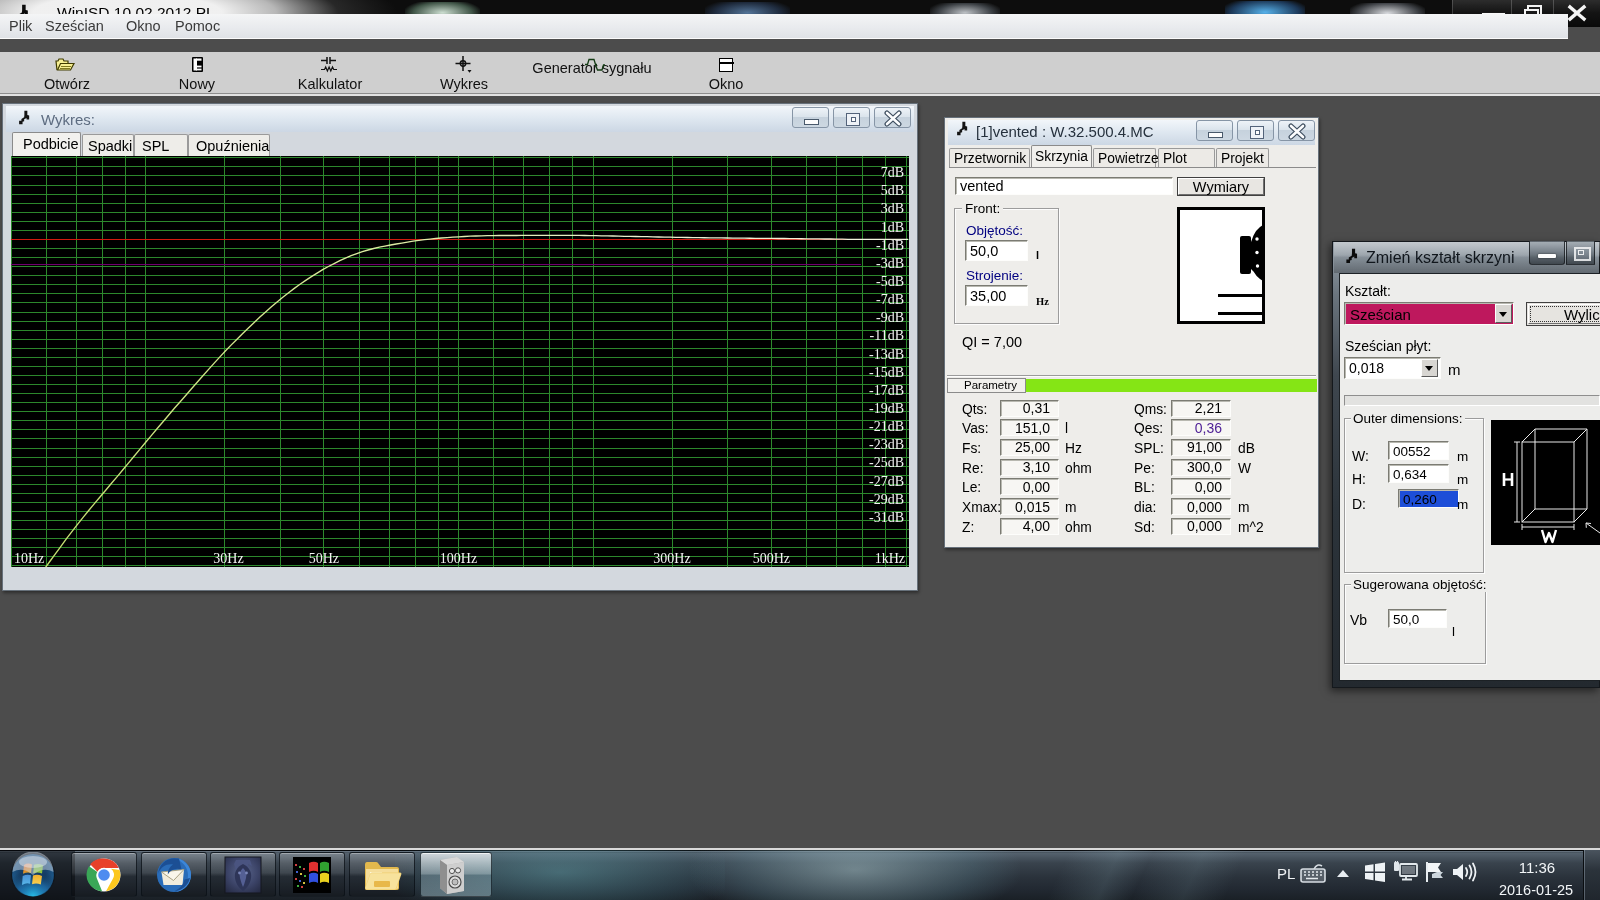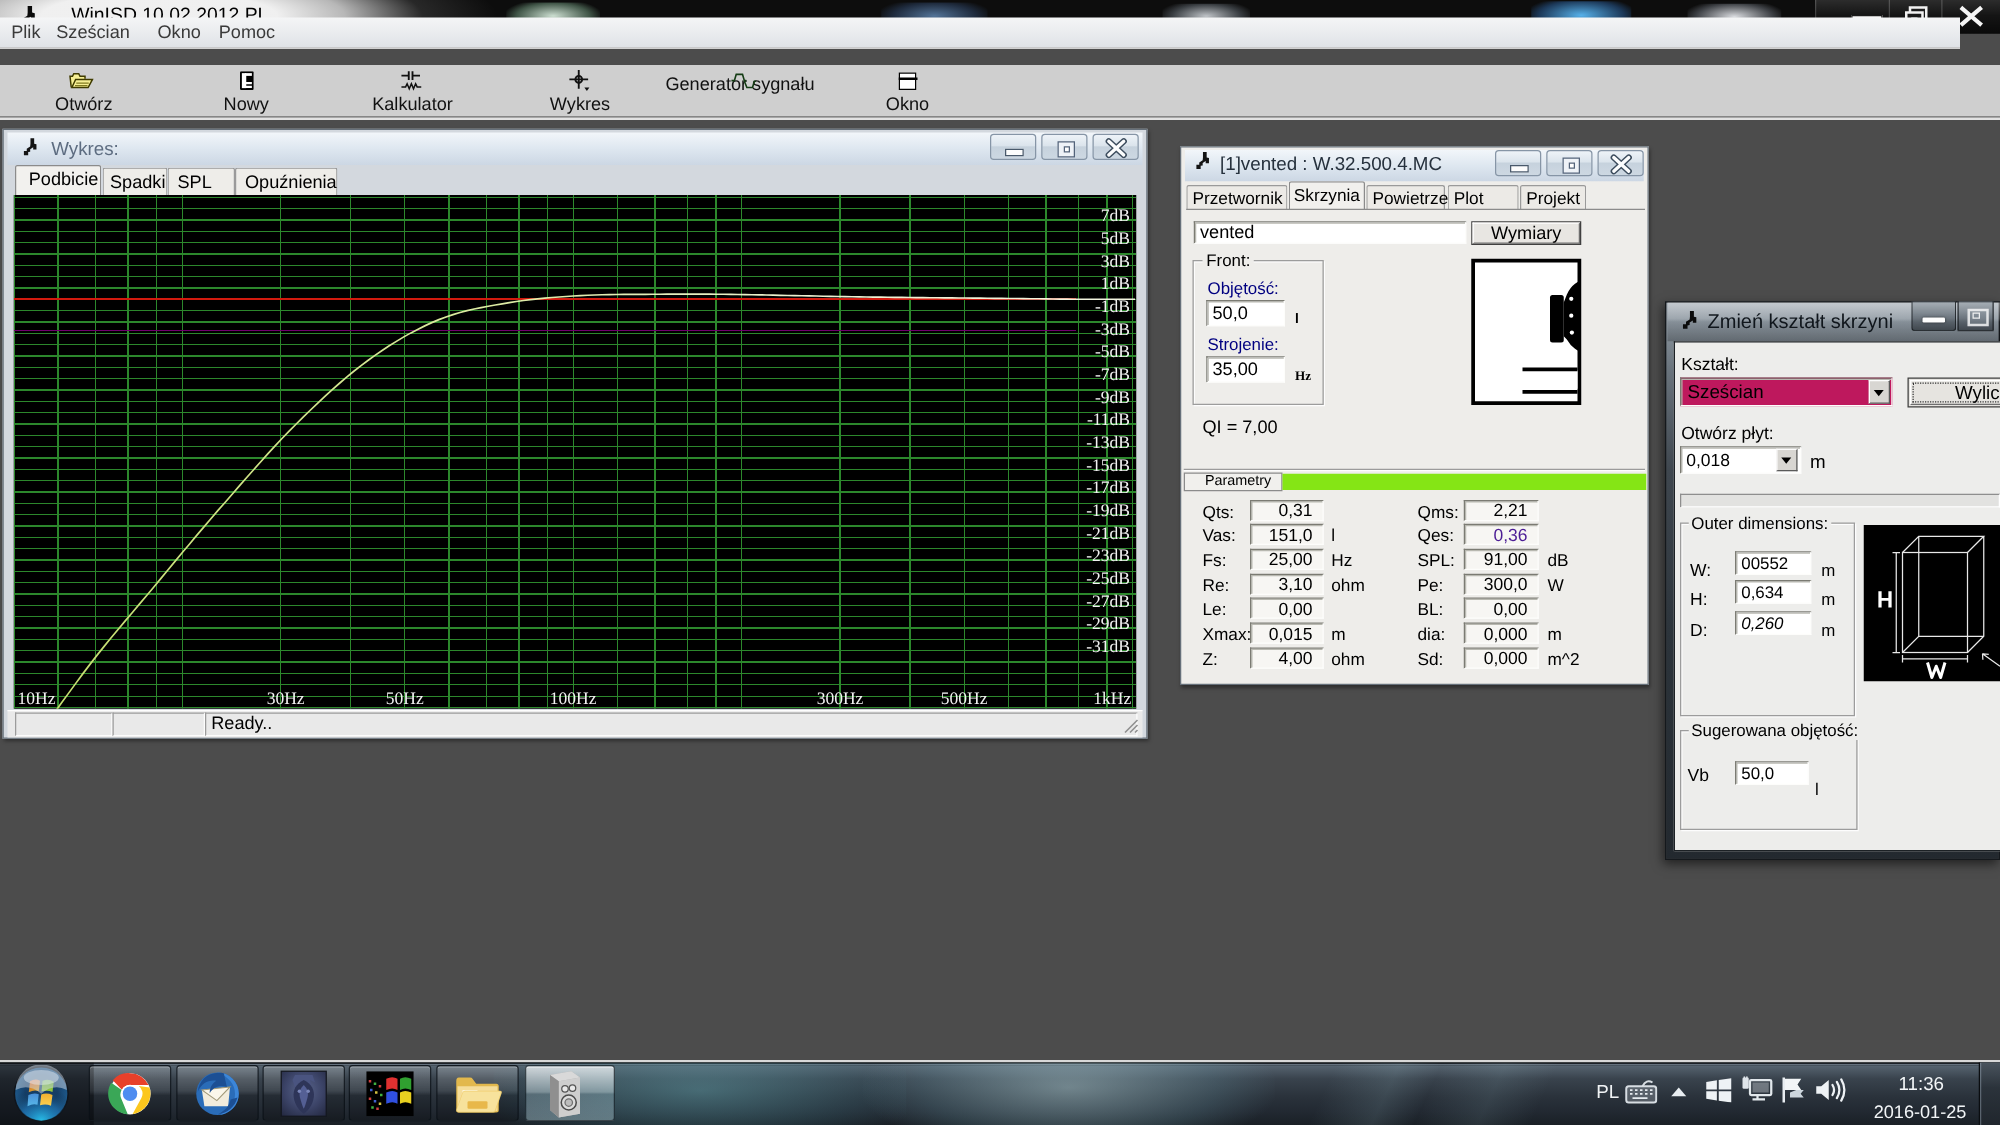--- a/index.html
+++ b/index.html
@@ -211,29 +211,20 @@
         <text x="893" y="365.8" text-anchor="end">-31dB</text>
         <text x="3.0" y="407" text-anchor="start">10Hz</text>
         <text x="217.5" y="407" text-anchor="middle">30Hz</text>
         <text x="312.8" y="407" text-anchor="middle">50Hz</text>
         <text x="447.5" y="407" text-anchor="middle">100Hz</text>
         <text x="661.0" y="407" text-anchor="middle">300Hz</text>
         <text x="760.3" y="407" text-anchor="middle">500Hz</text>
         <text x="894.0" y="407" text-anchor="end">1kHz</text>
       </g>
 </svg>
-<div class="abs" style="left:3px;top:464px;width:908px;height:21px;background:#e9e9e9;border-top:1px solid #fdfdfd">
-<div class="abs" style="left:6px;top:1px;width:76px;height:17px;border:1px solid;border-color:#9b9b9b #fdfdfd #fdfdfd #9b9b9b;background:#e9e9e9"></div>
-<div class="abs" style="left:84px;top:1px;width:72px;height:17px;border:1px solid;border-color:#9b9b9b #fdfdfd #fdfdfd #9b9b9b;background:#e9e9e9"></div>
-<div class="abs" style="left:158px;top:1px;width:744px;height:17px;border:1px solid;border-color:#9b9b9b #fdfdfd #fdfdfd #9b9b9b;background:#e9e9e9"></div>
-<div class="abs" style="left:163px;top:2px;font-size:14.5px;color:#000">Ready..</div>
-<svg class="abs" style="left:893px;top:6px" width="12" height="12" viewBox="0 0 12 12">
-        <path d="M11 1 L1 11 M11 5 L5 11 M11 9 L9 11" stroke="#909090" stroke-width="1.3"></path>
-      </svg>
-</div>
 </div>
 <div class="abs" style="left:944px;top:117px;width:375px;height:431px;background:#eeedea;border:1px solid #66707a;box-sizing:border-box;box-shadow:1px 2px 3px rgba(0,0,0,0.4)">
 <div class="abs" style="left:3px;top:2px;width:367px;height:25px;background:linear-gradient(180deg,#f2f6fa,#dee7f0 50%,#ccd7e4)"></div>
 <svg style="position:absolute;left:8px;top:3px" width="16" height="16" viewBox="0 0 14 14">
       <path d="M8.2 0.6 L10.8 0.6 L10.8 4.4 L12.4 4.8 L12.4 8.4 L10.1 8.4 L10.1 6.9 L8 8.2 L8 9.9 L6.6 10.2 L6.6 12.4 L3.6 12.4 L3.6 9.4 L5.6 9.4 L5.6 7.8 L8 6.3 L8.2 4.4 Z" fill="#141414"></path>
     </svg>
 <div class="abs" style="left:31px;top:5px;font-size:15px;color:#26313d">[1]vented : W.32.500.4.MC</div>
 <div style="position:absolute;top:2px;width:37px;height:21px;background:linear-gradient(180deg,#eef3f8 0%,#dbe4ec 45%,#c6d2dd 50%,#cdd8e2 100%);border:1px solid #8695a6;border-radius:3px;box-sizing:border-box;left:251px">
       <div style="position:absolute;left:11px;top:11px;width:13px;height:4px;background:#fdfdfd;border:1px solid #49596b"></div>
     </div>
@@ -382,21 +373,21 @@
       <div style="position:absolute;left:0;right:0;top:50%;transform:translateY(-50%);padding-left:5px;font-size:15px;color:#000;white-space:nowrap">Sześcian</div>
     </div>
     <div class="abs" style="left:163px;top:63px;width:17px;height:19px;background:#d8d6d2;border:1px solid;border-color:#fdfdfd #5a5a5a #5a5a5a #fdfdfd;box-sizing:border-box">
 <div style="position:absolute;left:3px;top:7px;width:0;height:0;border:4.5px solid transparent;border-top:5.5px solid #000"></div>
     </div>
     <div class="abs" style="left:194px;top:61px;width:95px;height:24px;background:#e6e4e0;border:1px solid #404040;box-sizing:border-box">
 <div class="abs" style="left:1px;top:1px;right:1px;bottom:1px;border:1px solid;border-color:#ffffff #6e6e6e #6e6e6e #ffffff"></div>
 <div class="abs" style="left:3px;top:3px;right:3px;bottom:3px;border:1px dotted #333"></div>
 <div class="abs" style="left:37px;top:3px;font-size:15px">Wylicz...</div>
     </div>
-    <div style="position:absolute;left:13px;top:97px;font-size:14px;color:#000;white-space:nowrap;">Otwórz płyt:</div>
+    <div style="position:absolute;left:13px;top:97px;font-size:14px;color:#000;white-space:nowrap;">Sześcian płyt:</div>
     <div style="position:absolute;left:12px;top:116px;width:97px;height:22px;box-sizing:border-box;background:#ffffff;border:1px solid;border-color:#7b7b73 #fdfdfb #fdfdfb #7b7b73;box-shadow:inset 1px 1px 0 #b8b8b0;">
       <div style="position:absolute;left:0;right:0;top:50%;transform:translateY(-50%);padding-left:4px;font-size:14px;color:#000;white-space:nowrap">0,018</div>
     </div>
     <div class="abs" style="left:89px;top:118px;width:17px;height:18px;background:#d8d6d2;border:1px solid;border-color:#fdfdfd #5a5a5a #5a5a5a #fdfdfd;box-sizing:border-box">
 <div style="position:absolute;left:3px;top:6px;width:0;height:0;border:4.5px solid transparent;border-top:5.5px solid #000"></div>
     </div>
     <div style="position:absolute;left:116px;top:120px;font-size:15px;color:#000;white-space:nowrap;">m</div>
     <div class="abs" style="left:12px;top:154px;width:256px;height:11px;background:#e2e2e0;border:1px solid;border-color:#8e8e8e #ffffff #ffffff #8e8e8e;box-sizing:border-box"></div>
     <div class="abs" style="left:12px;top:177px;width:140px;height:155px;border:1px solid #9c9c9c;box-shadow:1px 1px 0 #fdfdfd,inset 1px 1px 0 #fdfdfd;box-sizing:border-box"></div>
 <div class="abs" style="left:19px;top:170px;background:#ededeb;padding:0 2px;font-size:13.5px">Outer dimensions:</div>
@@ -404,21 +395,21 @@
     <div style="position:absolute;left:56px;top:200px;width:61px;height:19px;box-sizing:border-box;background:#ffffff;border:1px solid;border-color:#7b7b73 #fdfdfb #fdfdfb #7b7b73;box-shadow:inset 1px 1px 0 #b8b8b0;">
       <div style="position:absolute;left:0;right:0;top:50%;transform:translateY(-50%);padding-left:4px;font-size:13.5px;color:#000;white-space:nowrap">00552</div>
     </div>
     <div style="position:absolute;left:125px;top:208px;font-size:13.5px;color:#000;white-space:nowrap;">m</div>
     <div style="position:absolute;left:20px;top:230px;font-size:14px;color:#000;white-space:nowrap;">H:</div>
     <div style="position:absolute;left:56px;top:223px;width:61px;height:19px;box-sizing:border-box;background:#ffffff;border:1px solid;border-color:#7b7b73 #fdfdfb #fdfdfb #7b7b73;box-shadow:inset 1px 1px 0 #b8b8b0;">
       <div style="position:absolute;left:0;right:0;top:50%;transform:translateY(-50%);padding-left:4px;font-size:13.5px;color:#000;white-space:nowrap">0,634</div>
     </div>
     <div style="position:absolute;left:125px;top:231px;font-size:13.5px;color:#000;white-space:nowrap;">m</div>
     <div style="position:absolute;left:20px;top:255px;font-size:14px;color:#000;white-space:nowrap;">D:</div>
-    <div style="position:absolute;left:56px;top:248px;width:61px;height:19px;box-sizing:border-box;background:#ffffff;border:1px solid;border-color:#7b7b73 #fdfdfb #fdfdfb #7b7b73;box-shadow:inset 1px 1px 0 #b8b8b0;font-style:italic;">
+    <div style="position:absolute;left:66px;top:248px;width:61px;height:19px;box-sizing:border-box;background:#1d4ed8;border:1px solid;border-color:#7b7b73 #fdfdfb #fdfdfb #7b7b73;box-shadow:inset 1px 1px 0 #b8b8b0;">
       <div style="position:absolute;left:0;right:0;top:50%;transform:translateY(-50%);padding-left:4px;font-size:13.5px;color:#000;white-space:nowrap">0,260</div>
     </div>
     <div style="position:absolute;left:125px;top:256px;font-size:13.5px;color:#000;white-space:nowrap;">m</div>
     <div class="abs" style="left:159px;top:179px;width:109px;height:125px;background:#000;overflow:hidden">
 <svg width="109" height="125" viewBox="0 0 109 125">
 <g stroke="#e8e8e8" stroke-width="1" fill="none">
 <rect x="31" y="22" width="52" height="80"></rect>
 <path d="M31 22 L44 9 L96 9 L83 22 M96 9 L96 89 L83 102 M31 102 L44 89 L96 89 M44 9 L44 89"></path>
 <path d="M26 22 L26 102 M23 22 L29 22 M23 102 L29 102"></path>
 <path d="M31 107 L83 107 M31 104 L31 110 M83 104 L83 110"></path>

